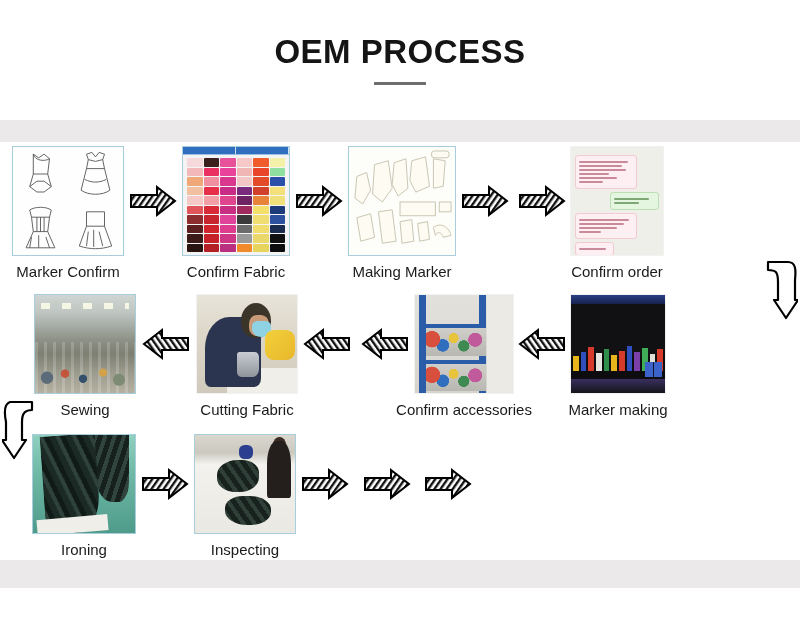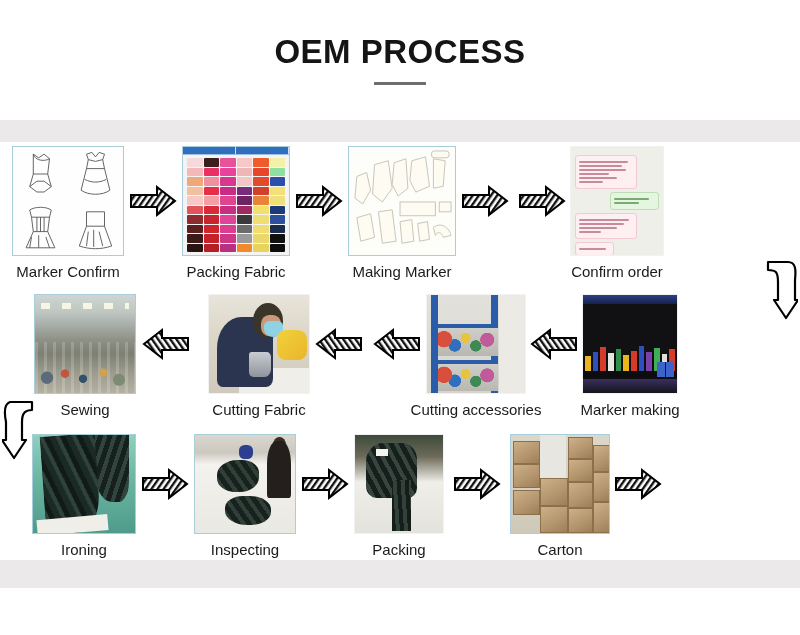--- a/index.html
+++ b/index.html
@@ -367,21 +367,21 @@
             <span style="background: rgb(234, 217, 106);"></span>
             <span style="background: rgb(16, 16, 16);"></span>
             <span style="background: rgb(42, 20, 18);"></span>
             <span style="background: rgb(180, 31, 38);"></span>
             <span style="background: rgb(185, 48, 128);"></span>
             <span style="background: rgb(240, 138, 42);"></span>
             <span style="background: rgb(230, 212, 92);"></span>
             <span style="background: rgb(13, 13, 13);"></span>
           </div>
       </div>
-      <div class="caption">Packing Fabric</div>
+      <div class="caption">Confirm Fabric</div>
     </div>
 
     <div class="arrow-wrap" style="width:58px;height:110px;">
       <svg width="48" height="34" viewBox="0 0 48 34">
         <path d="M2 11 L28 11 L28 3 L46 17 L28 31 L28 23 L2 23 Z" fill="url(#hatchR)" stroke="#000" stroke-width="2"></path>
       </svg>
     </div>
 
     <div class="step" style="width:108px;">
       <div class="thumb pattern" style="width:108px;height:110px;">
@@ -469,21 +469,21 @@
         <defs>
             <pattern id="hatchL" width="5" height="5" patternTransform="rotate(-35)" patternUnits="userSpaceOnUse">
           <rect width="5" height="5" fill="#fff"></rect>
               <rect width="2.4" height="5" fill="#111"></rect>
             </pattern>
           </defs>
         <path d="M46 11 L20 11 L20 3 L2 17 L20 31 L20 23 L46 23 Z" fill="url(#hatchL)" stroke="#000" stroke-width="2"></path>
       </svg>
     </div>
 
-    <div class="step" style="width:102px;margin-left:12px;">
+    <div class="step" style="width:102px;">
       <div class="thumb noborder" style="width:102px;height:100px;">
         <div class="ph ph-cutting">
           <div class="table"></div>
             <div class="torso"></div>
             <div class="head"></div>
           <div class="face"></div>
             <div class="mask"></div>
             <div class="yellow"></div>
             <div class="tool"></div>
         </div>
@@ -509,21 +509,21 @@
         <div class="ph ph-acc">
           <div class="wall"></div>
           <div class="post l"></div>
             <div class="post r"></div>
           <div class="beam b1"></div>
             <div class="beam b2"></div>
           <div class="goods g1"></div>
             <div class="goods g2"></div>
         </div>
       </div>
-      <div class="caption">Cutting accessories</div>
+      <div class="caption">Confirm accessories</div>
     </div>
 
     <div class="arrow-wrap" style="width:56px;height:100px;">
       <svg width="48" height="34" viewBox="0 0 48 34">
         <path d="M46 11 L20 11 L20 3 L2 17 L20 31 L20 23 L46 23 Z" fill="url(#hatchL)" stroke="#000" stroke-width="2"></path>
       </svg>
     </div>
 
     <div class="step" style="width:96px;">
       <div class="thumb noborder" style="width:96px;height:100px;">
@@ -589,57 +589,27 @@
       </div>
       <div class="caption">Inspecting</div>
     </div>
 
     <div class="arrow-wrap" style="width:58px;height:100px;">
       <svg width="48" height="34" viewBox="0 0 48 34">
         <path d="M2 11 L28 11 L28 3 L46 17 L28 31 L28 23 L2 23 Z" fill="url(#hatchR)" stroke="#000" stroke-width="2"></path>
       </svg>
     </div>
 
-    <div class="step" style="width:90px;">
-      <div class="thumb noborder" style="width:90px;height:100px;">
-        <div class="ph ph-pack">
-          <div class="gar"></div>
-            <div class="gar2"></div>
-            <div class="tag"></div>
-        </div>
-      </div>
-      <div class="caption">Packing</div>
-    </div>
 
     <div class="arrow-wrap" style="width:66px;height:100px;">
       <svg width="48" height="34" viewBox="0 0 48 34">
         <path d="M2 11 L28 11 L28 3 L46 17 L28 31 L28 23 L2 23 Z" fill="url(#hatchR)" stroke="#000" stroke-width="2"></path>
       </svg>
     </div>
 
-    <div class="step" style="width:100px;">
-      <div class="thumb" style="width:100px;height:100px;">
-        <div class="ph ph-carton">
-          <div class="wallw"></div>
-          <div class="bx" style="left:2%;top:6%;width:26%;height:22%"></div>
-          <div class="bx" style="left:2%;top:30%;width:26%;height:22%"></div>
-          <div class="bx" style="left:2%;top:56%;width:26%;height:24%"></div>
-          <div class="bx" style="left:30%;top:44%;width:26%;height:26%"></div>
-          <div class="bx" style="left:30%;top:72%;width:26%;height:26%"></div>
-          <div class="bx" style="left:58%;top:2%;width:24%;height:20%"></div>
-          <div class="bx" style="left:58%;top:24%;width:24%;height:22%"></div>
-          <div class="bx" style="left:58%;top:48%;width:24%;height:24%"></div>
-          <div class="bx" style="left:58%;top:74%;width:24%;height:24%"></div>
-          <div class="bx" style="left:84%;top:10%;width:16%;height:26%"></div>
-          <div class="bx" style="left:84%;top:38%;width:16%;height:28%"></div>
-          <div class="bx" style="left:84%;top:68%;width:16%;height:30%"></div>
-        </div>
-      </div>
-      <div class="caption">Carton</div>
-    </div>
 
     <div class="arrow-wrap" style="width:56px;height:100px;">
       <svg width="48" height="34" viewBox="0 0 48 34">
         <path d="M2 11 L28 11 L28 3 L46 17 L28 31 L28 23 L2 23 Z" fill="url(#hatchR)" stroke="#000" stroke-width="2"></path>
       </svg>
     </div>
 
   </div>
 
 </div>

